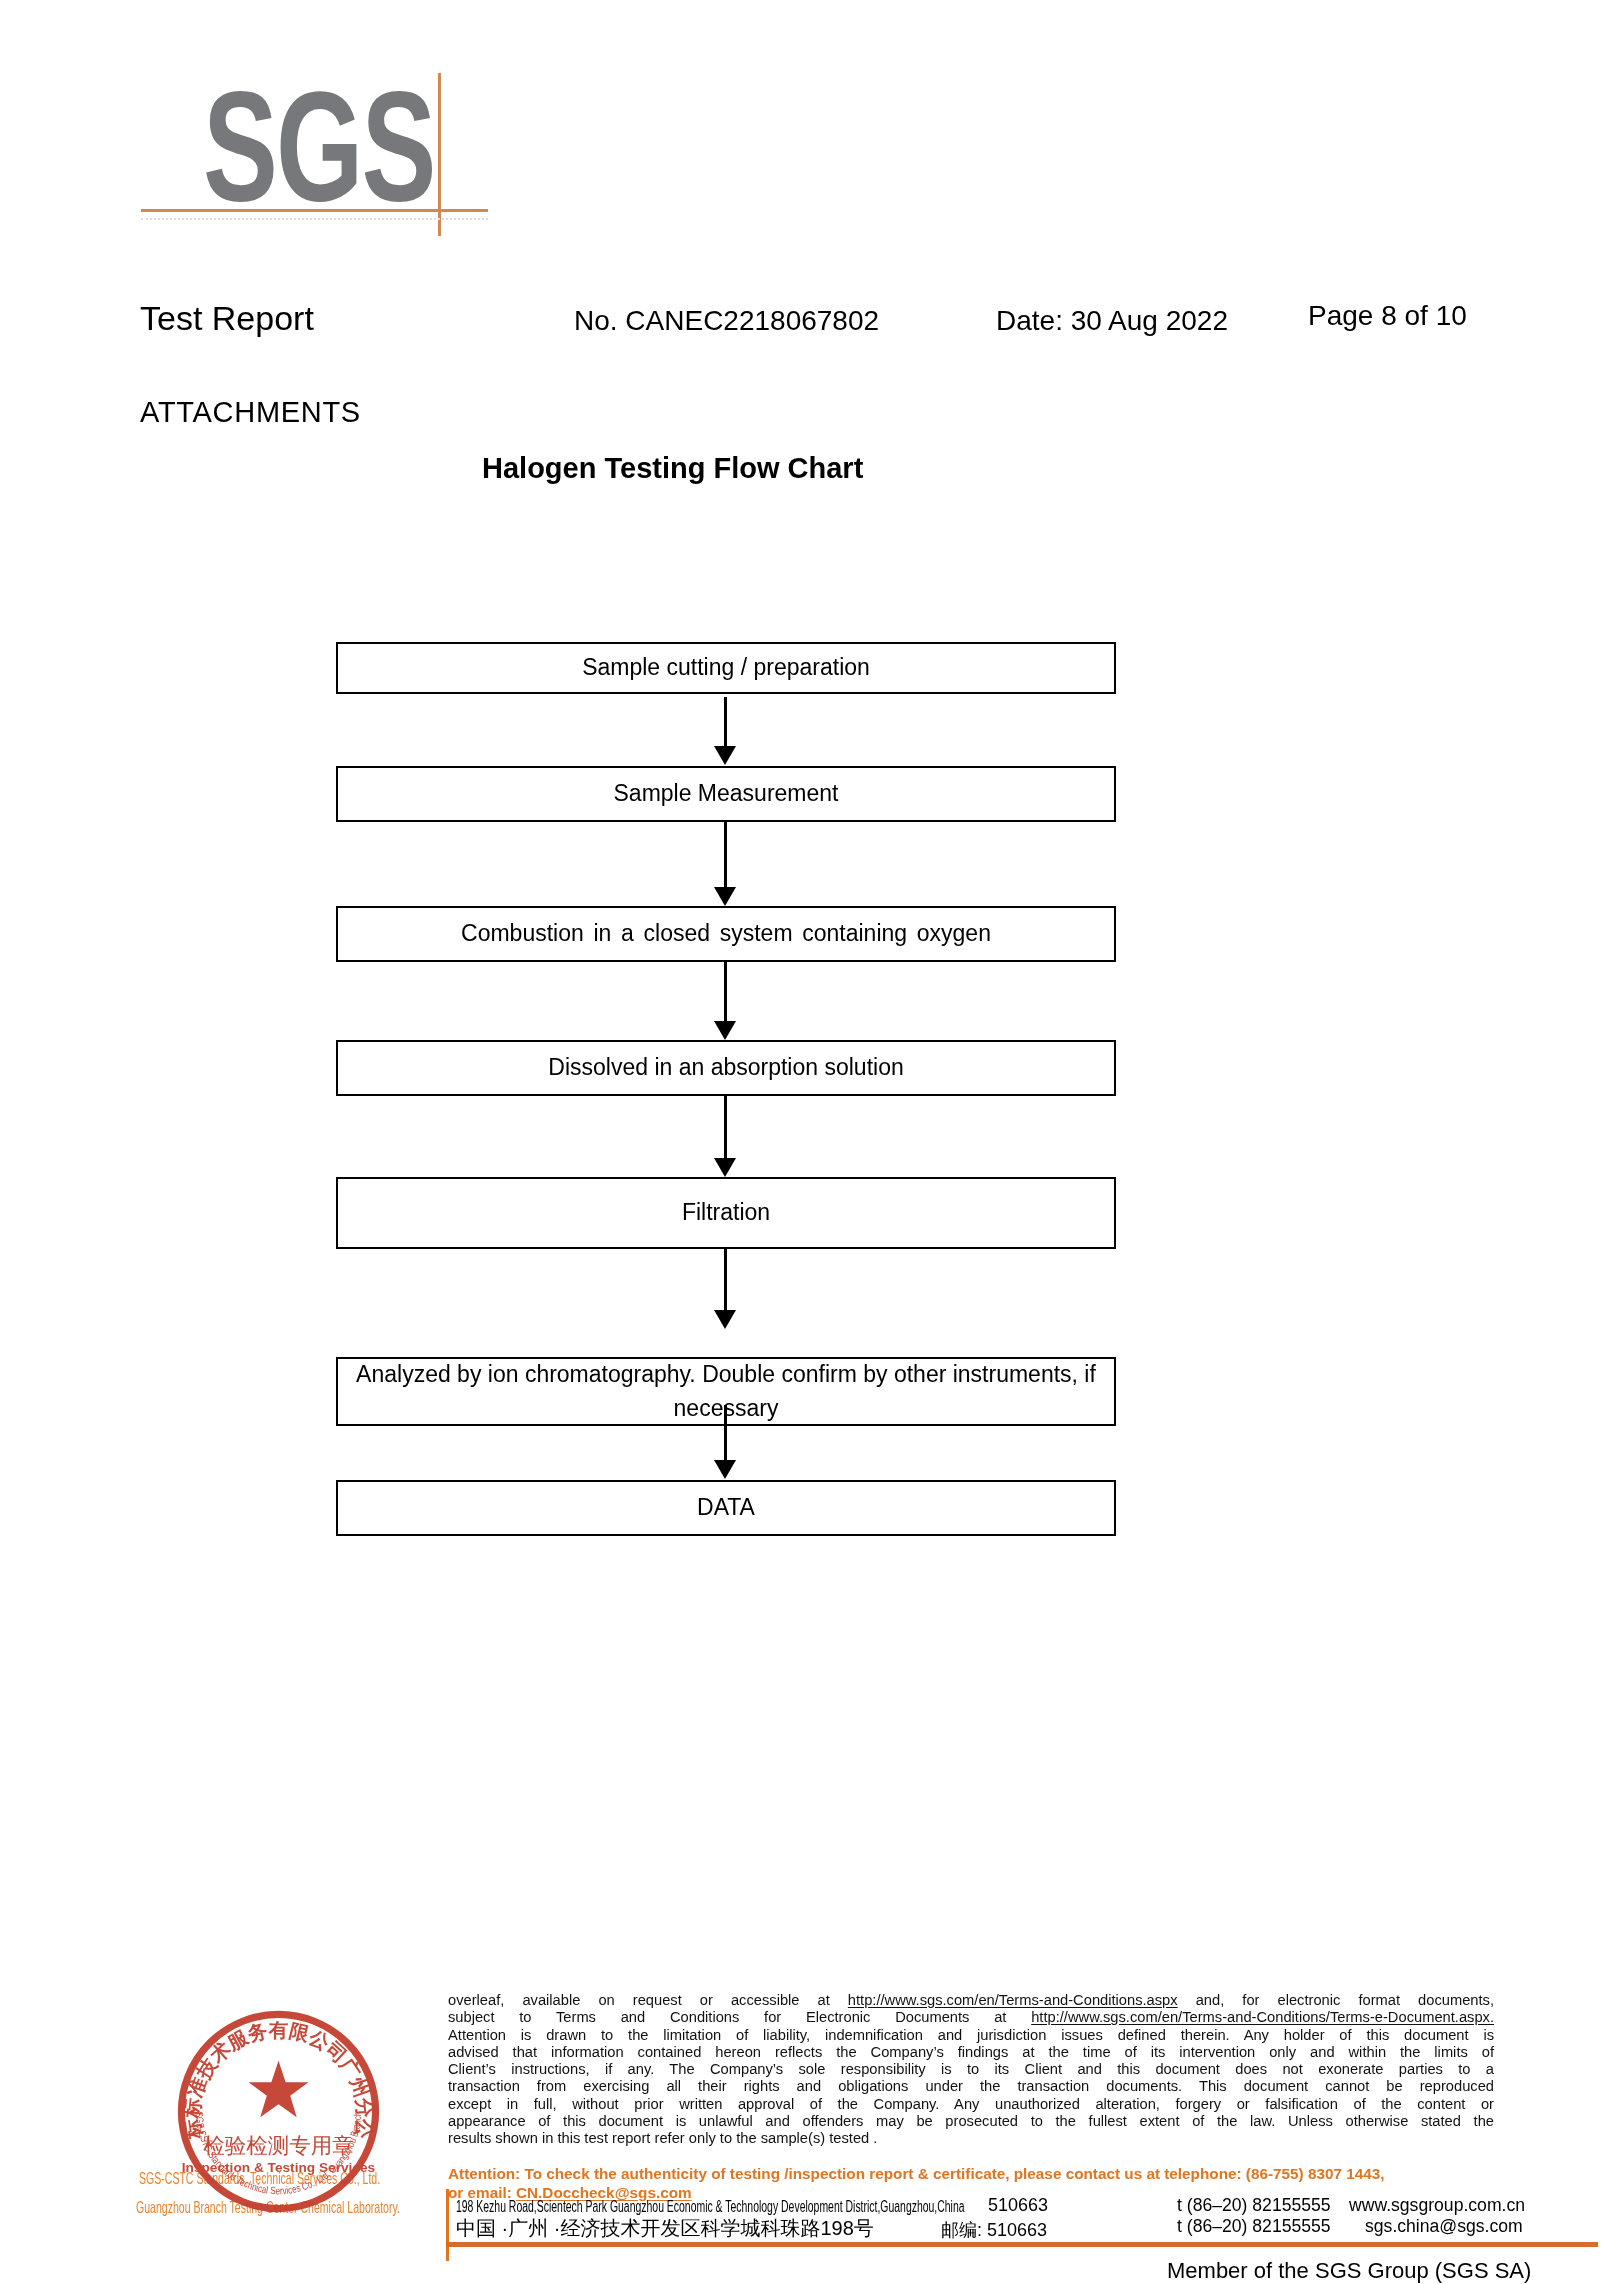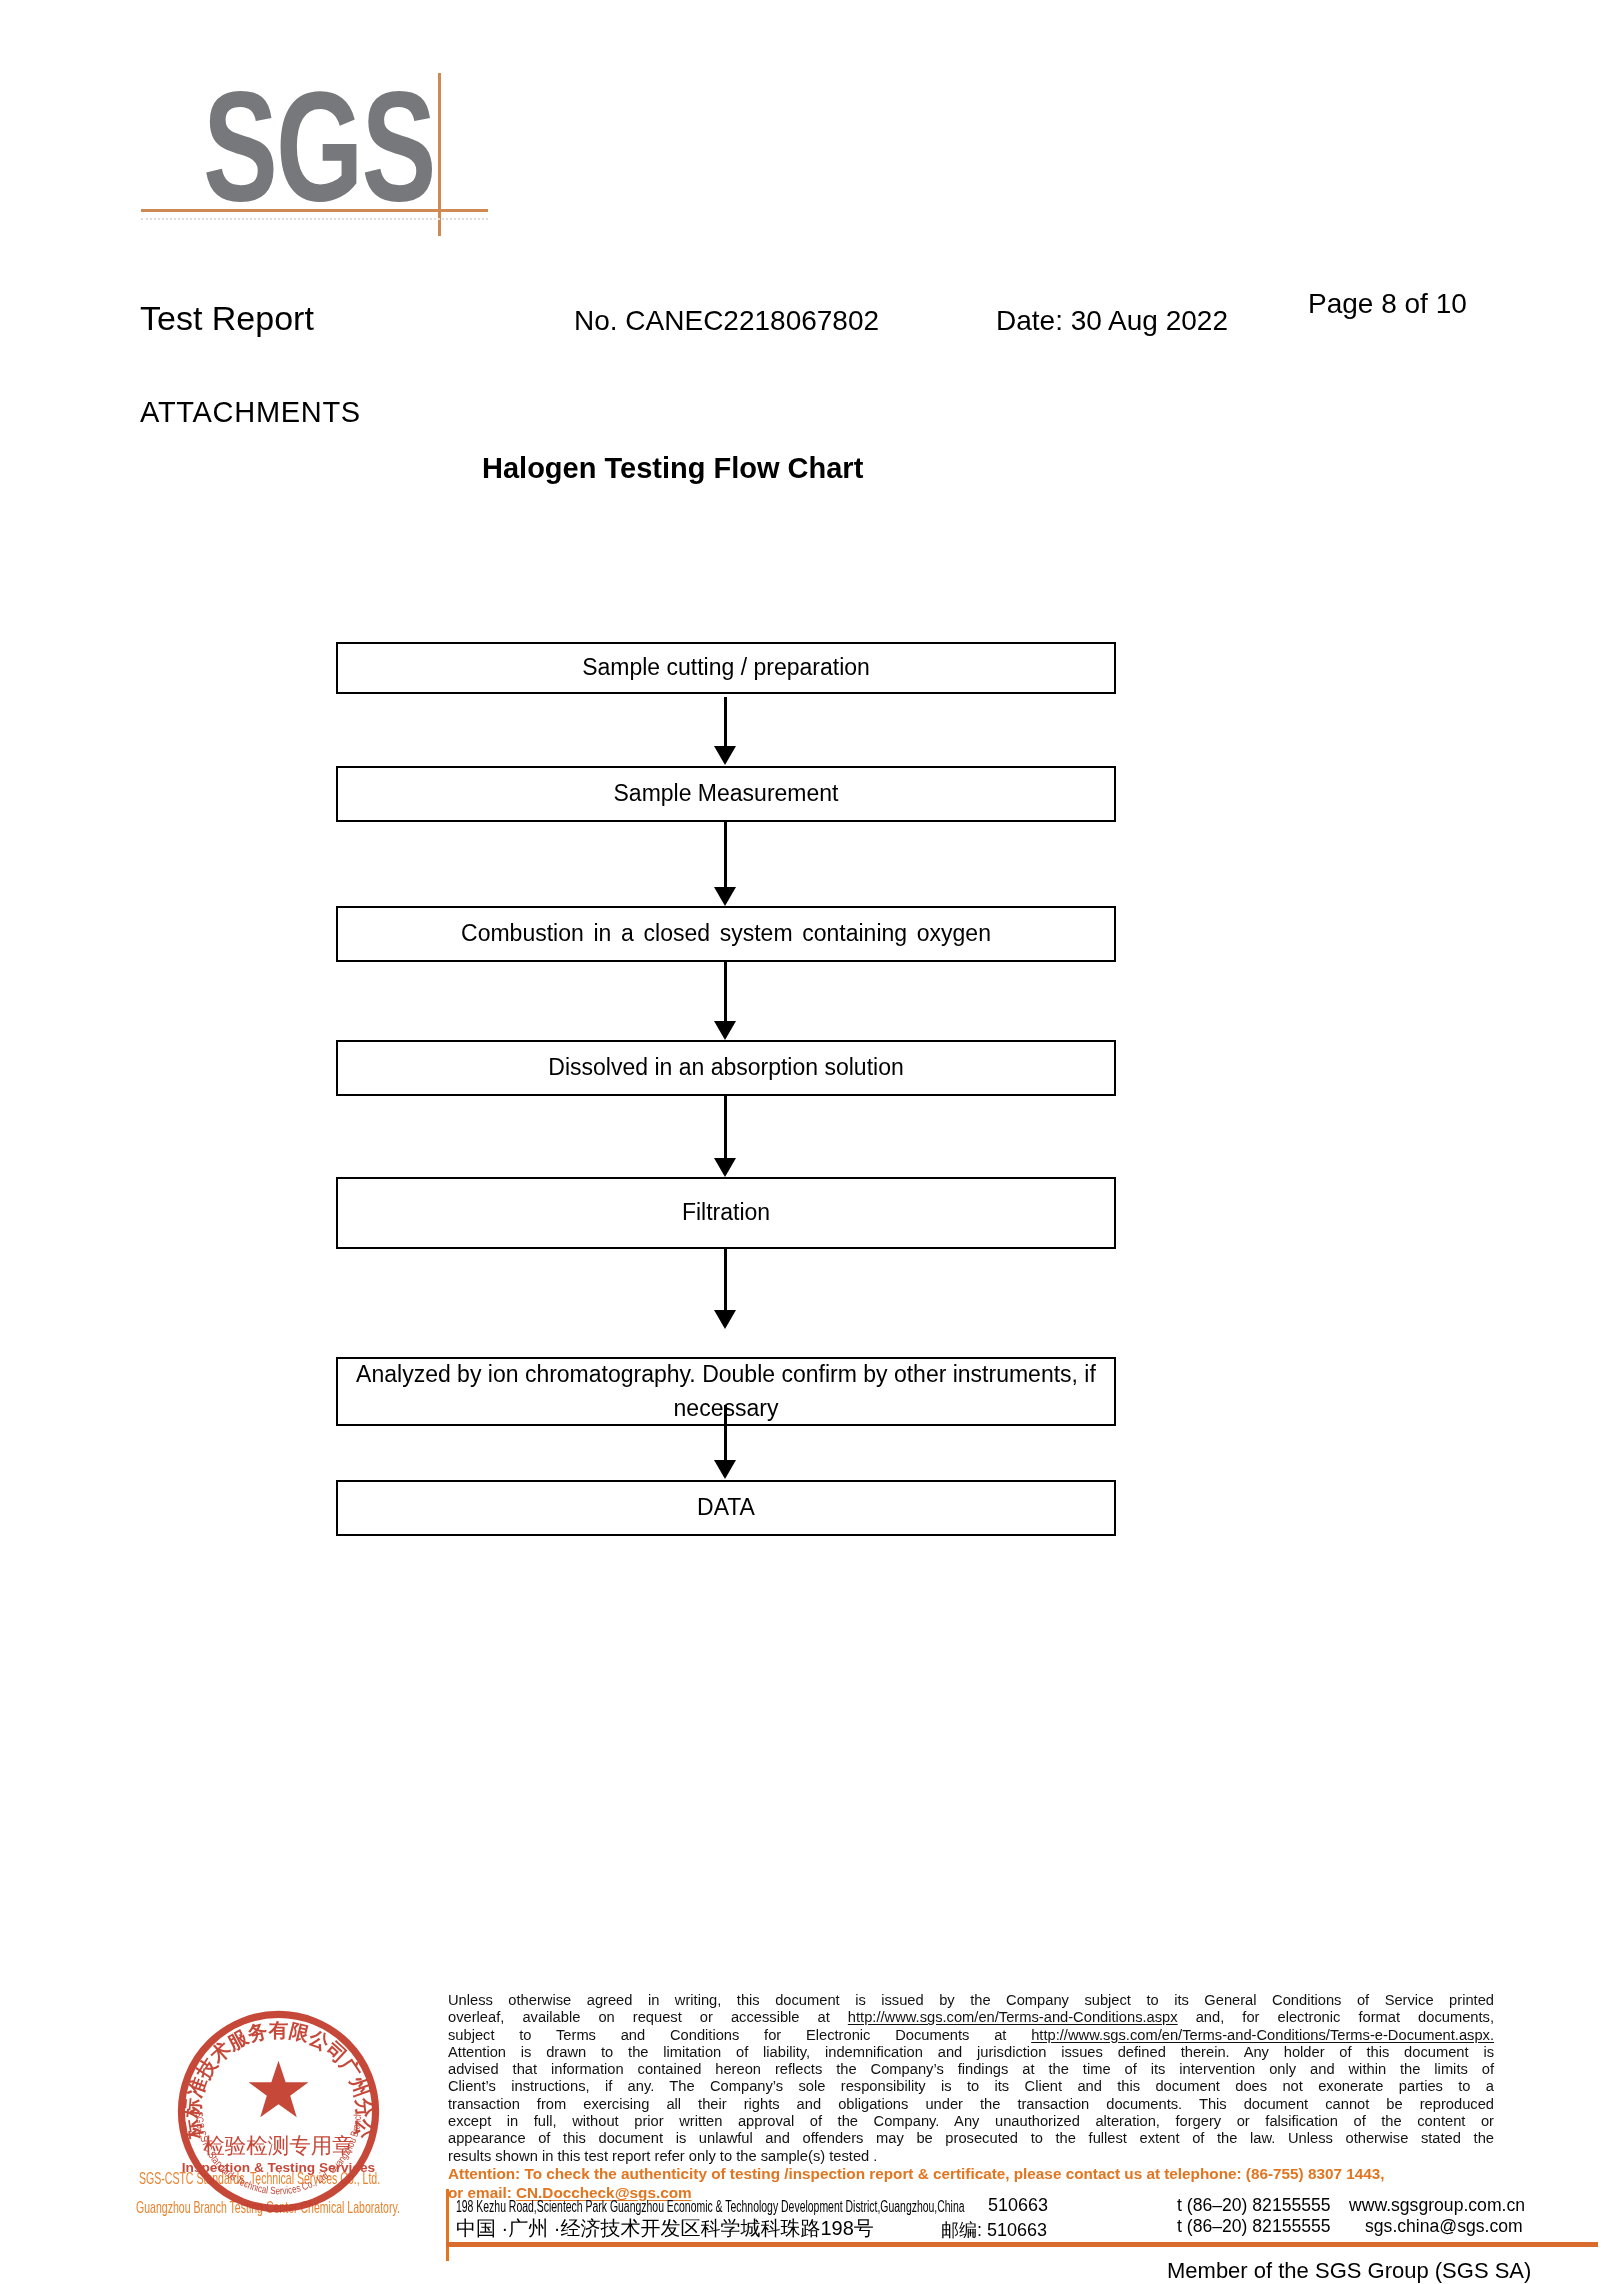--- a/index.html
+++ b/index.html
@@ -14,21 +14,21 @@
     transform:scaleX(0.72); transform-origin:left top; white-space:nowrap;
   }
   .cross-h { position:absolute; left:141px; top:209px; width:347px; height:2.6px; background:#CE8A52; }
   .cross-v { position:absolute; left:438px; top:73px; width:2.6px; height:163px; background:#CE8A52; }
   .logo-dots { position:absolute; left:141px; top:218px; width:347px; height:0; border-top:2px dotted #dcdcdc; }
   
   .hdr { position:absolute; white-space:nowrap; }
   .title { left:140px; top:299px; font-size:34px; }
   .report-no { left:574px; top:305px; font-size:28px; }
   .rdate { left:996px; top:305px; font-size:28px; }
-  .pageno { left:1308px; top:288px; font-size:28px; }
+  .pageno { left:1308px; top:300px; font-size:28px; }
   .attachments { position:absolute; left:140px; top:396px; font-size:29px; letter-spacing:0.7px; }
   .flow-title { position:absolute; left:482px; top:452px; font-size:29px; font-weight:bold; white-space:nowrap; }
   
   .fbox {
     position:absolute; left:336px; width:780px; box-sizing:border-box;
     border:2px solid #000; background:#fff;
     display:flex; align-items:center; justify-content:center; text-align:center;
     font-size:23px; line-height:1.45;
   }
   .b1 { top:642px;  height:52px; }
@@ -120,21 +120,20 @@
     </text>
     <path fill="#C23B2B" d="M165,87 L176,120 L211,120 L183,141 L193,174 L165,154 L137,174 L147,141 L119,120 L154,120 Z"></path>
     <text x="165" y="228" text-anchor="middle" fill="#C23B2B" font-size="33" font-family="Liberation Sans, sans-serif">检验检测专用章</text>
     <text x="165" y="258" text-anchor="middle" fill="#C23B2B" font-size="21" font-weight="bold" font-family="Liberation Sans, sans-serif">Inspection &amp; Testing Services</text>
     <text fill="#C23B2B" font-size="16" font-family="Liberation Sans, sans-serif">
       <textPath href="#arcBottom" startOffset="50%" text-anchor="middle" textLength="398" lengthAdjust="spacingAndGlyphs">SGS-CSTC Standards Technical Services Co., Ltd. Guangzhou Branch</textPath>
     </text>
   </svg>
 
   <div class="fineprint">
-    <div class="fp-line">Unless otherwise agreed in writing, this document is issued by the Company subject to its General Conditions of Service printed</div>
     <div class="fp-line">overleaf, available on request or accessible at <u>http://www.sgs.com/en/Terms-and-Conditions.aspx</u> and, for electronic format documents,</div>
     <div class="fp-line">subject to Terms and Conditions for Electronic Documents at <u>http://www.sgs.com/en/Terms-and-Conditions/Terms-e-Document.aspx.</u></div>
     <div class="fp-line">Attention is drawn to the limitation of liability, indemnification and jurisdiction issues defined therein. Any holder of this document is</div>
     <div class="fp-line">advised that information contained hereon reflects the Company’s findings at the time of its intervention only and within the limits of</div>
     <div class="fp-line">Client’s instructions, if any. The Company’s sole responsibility is to its Client and this document does not exonerate parties to a</div>
     <div class="fp-line">transaction from exercising all their rights and obligations under the transaction documents. This document cannot be reproduced</div>
     <div class="fp-line">except in full, without prior written approval of the Company. Any unauthorized alteration, forgery or falsification of the content or</div>
     <div class="fp-line">appearance of this document is unlawful and offenders may be prosecuted to the fullest extent of the law. Unless otherwise stated the</div>
     <div class="fp-line last">results shown in this test report refer only to the sample(s) tested .</div>
   </div>

